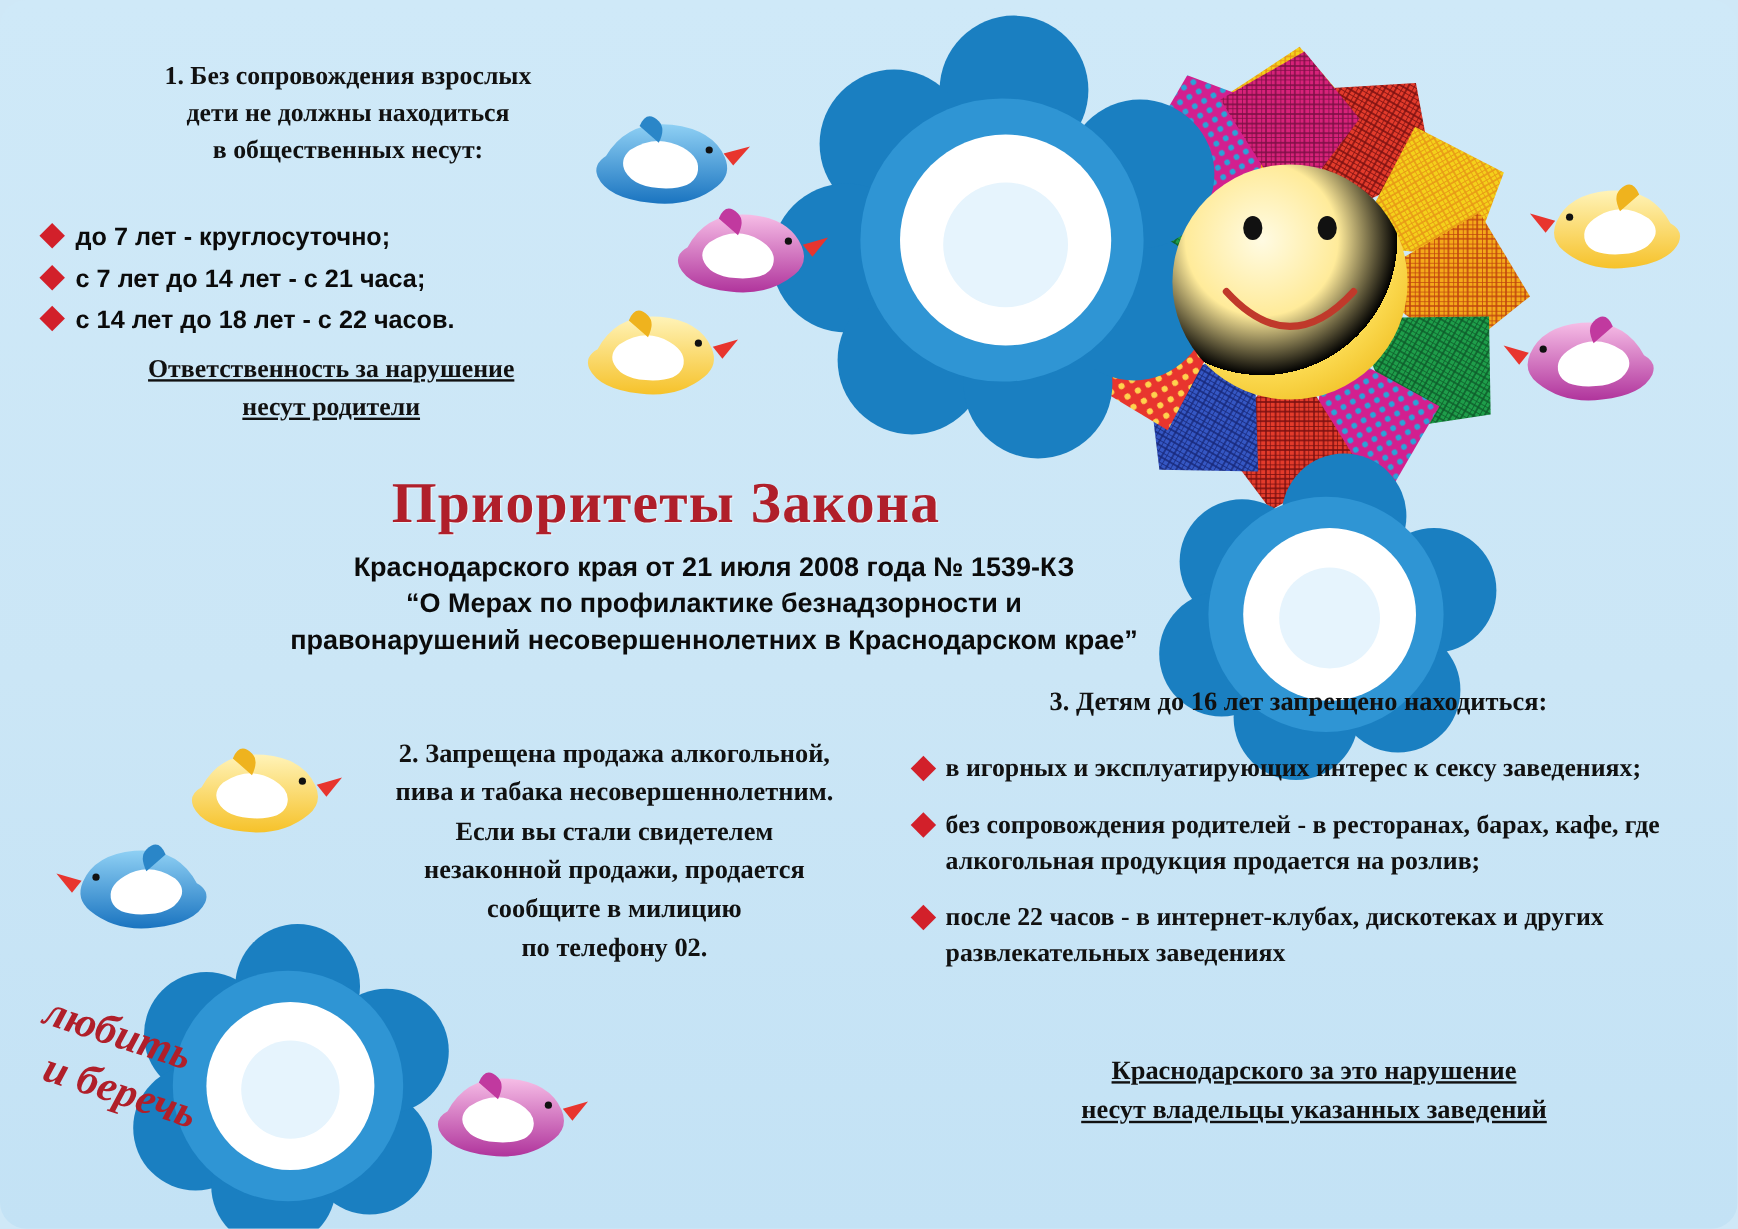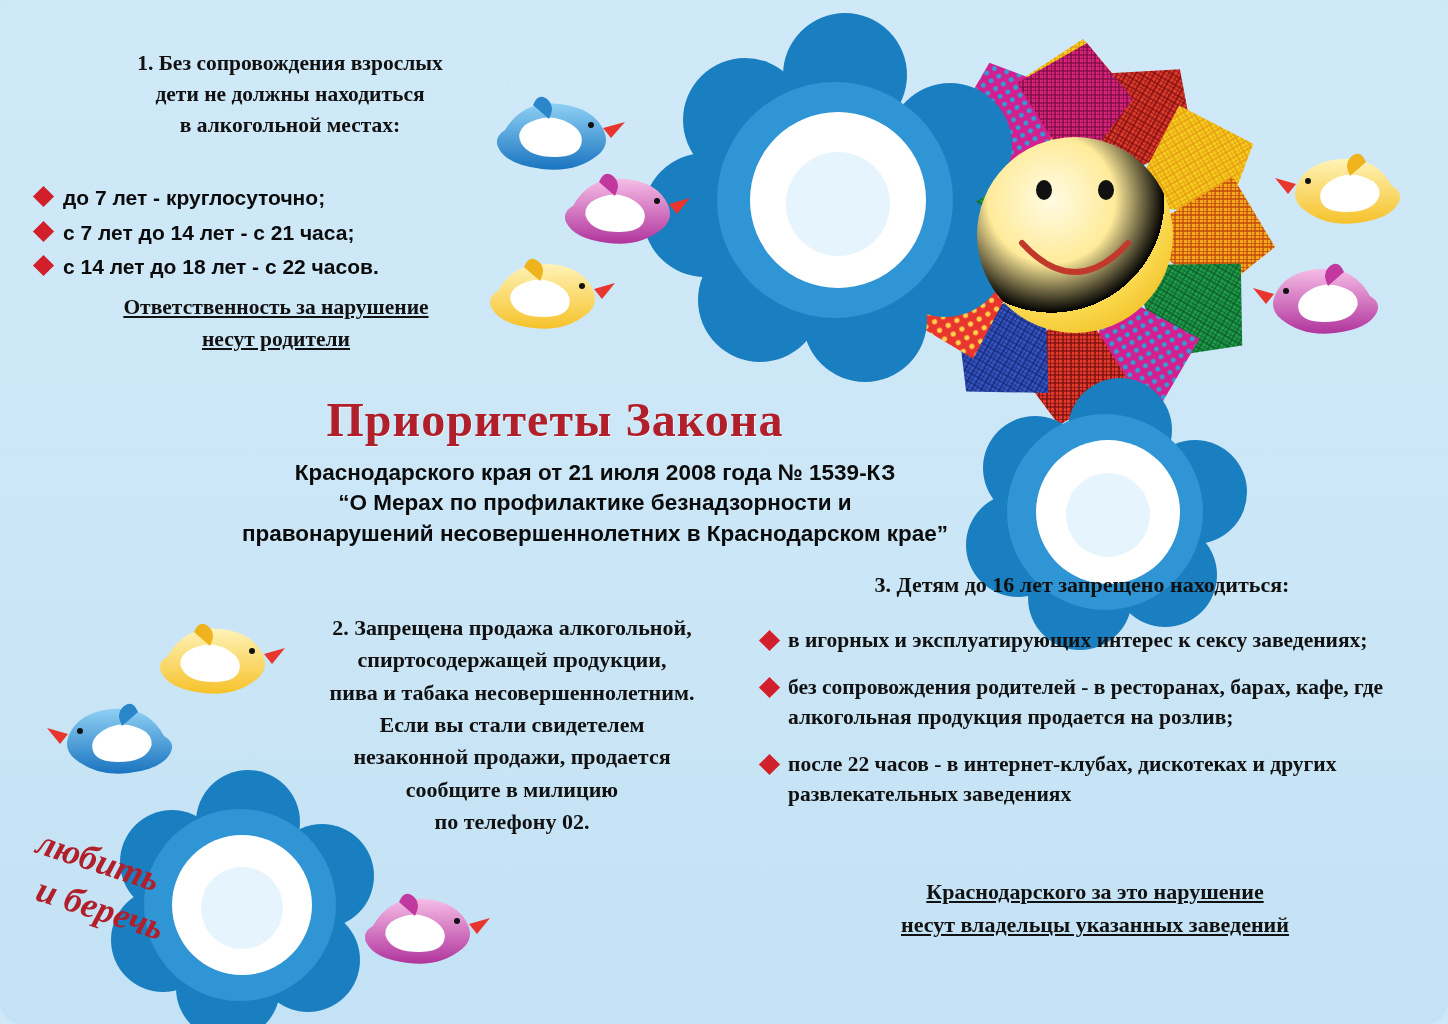--- a/index.html
+++ b/index.html
@@ -381,21 +381,21 @@
         <path d="M34 12 q6 -14 16 -4 q6 6 0 18z" fill="#c1399f"></path>
         <path d="M104 34 l21 -6 l-13 16z" fill="#e8352e"></path>
         <circle cx="92" cy="31" r="3" fill="#111"></circle>
       </g>
     </g>
   </svg>
 
   <div class="block1">
     <div>1. Без сопровождения взрослых</div>
     <div>дети не должны находиться</div>
-    <div>в алкогольной местах:</div>
+    <div>в общественных несут:</div>
   </div>
 
   <div class="bullets">
     <div class="row">
       <span class="diamond"></span>
       <span>до 7 лет - круглосуточно;</span>
     </div>
     <div class="row">
       <span class="diamond"></span>
       <span>с 7 лет до 14 лет - с 21 часа;</span>
@@ -414,21 +414,20 @@
   <div class="title">Приоритеты Закона</div>
 
   <div class="subtitle">
     <div>Краснодарского края от 21 июля 2008 года № 1539-КЗ</div>
     <div>“О Мерах по профилактике безнадзорности и</div>
     <div>правонарушений несовершеннолетних в Краснодарском крае”</div>
   </div>
 
   <div class="block2">
     <div>2. Запрещена продажа алкогольной,</div>
-    <div>спиртосодержащей продукции,</div>
     <div>пива и табака несовершеннолетним.</div>
     <div>Если вы стали свидетелем</div>
     <div>незаконной продажи, продается</div>
     <div>сообщите в милицию</div>
     <div>по телефону 02.</div>
   </div>
 
   <div class="block3head">3. Детям до 16 лет запрещено находиться:</div>
 
   <div class="block3">

